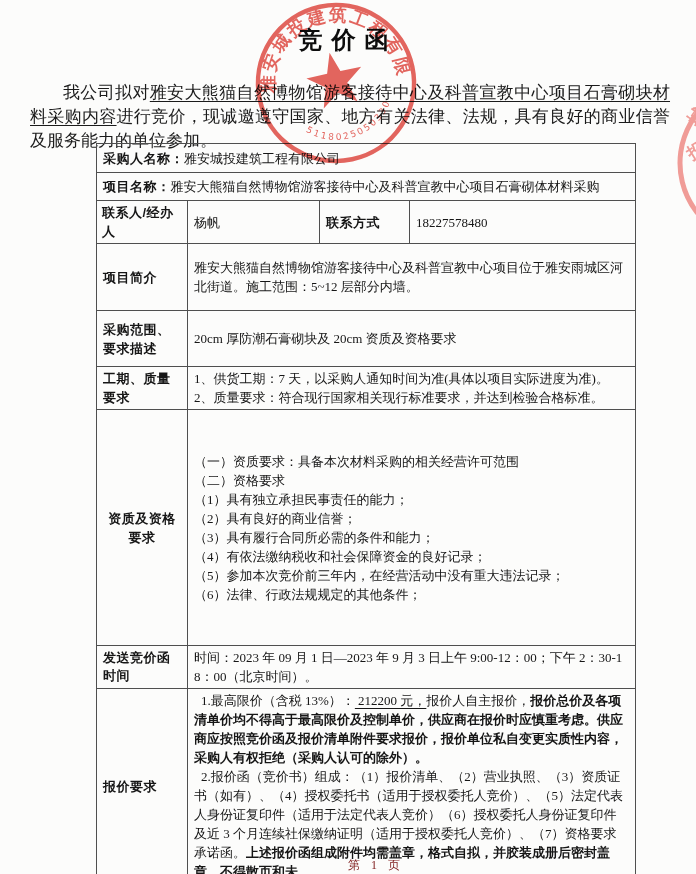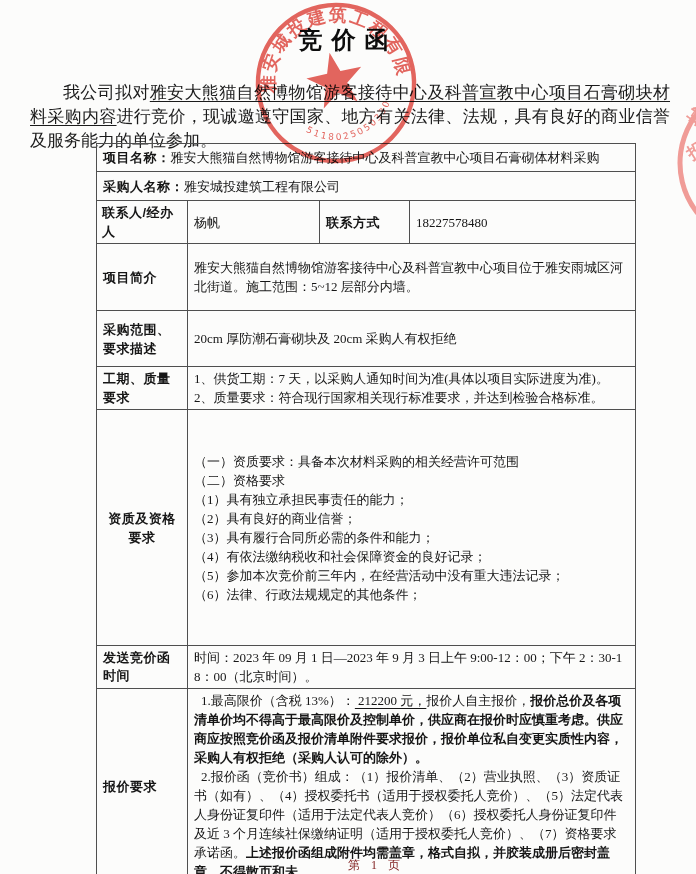--- a/index.html
+++ b/index.html
@@ -61,39 +61,39 @@
   <p class="intro"><span>我公司拟对</span><span class="u-seg">雅安大熊猫自然博物馆游客接待中心及科普宣教中心项目石膏砌块材料采购内容</span><span>进行竞价，现诚邀遵守国家、地方有关法律、法规，具有良好的商业信誉及服务能力的单位参加。</span></p>
 
   <table class="bid">
     <colgroup>
         <col style="width:91px">
         <col style="width:132px">
         <col style="width:90px">
         <col style="width:226px">
       </colgroup>
     <tbody>
-        <tr style="height:28px">
+        <tr style="height:29px">
+      <td colspan="4"><span class="lbl">采购人名称：</span><span>雅安城投建筑工程有限公司</span></td>
+    </tr>
+    <tr style="height:28px">
       <td colspan="4"><span class="lbl">项目名称：</span><span>雅安大熊猫自然博物馆游客接待中心及科普宣教中心项目石膏砌体材料采购</span></td>
-    </tr>
-    <tr style="height:29px">
-      <td colspan="4"><span class="lbl">采购人名称：</span><span>雅安城投建筑工程有限公司</span></td>
     </tr>
     <tr style="height:29px">
       <td class="lbl" style="padding-left:5px;padding-right:0;margin-top:8px;">联系人/经办人</td>
       <td>杨帆</td>
       <td class="lbl">联系方式</td>
       <td>18227578480</td>
     </tr>
     <tr style="height:67px">
       <td class="lbl lbl-cell v-top">项目简介</td>
       <td colspan="3" class="brief-cell">雅安大熊猫自然博物馆游客接待中心及科普宣教中心项目位于雅安雨城区河北街道。施工范围：5~12 层部分内墙。</td>
     </tr>
     <tr style="height:56px">
       <td class="lbl lbl-cell v-top">采购范围、要求描述</td>
-      <td colspan="3" class="scope-cell">20cm 厚防潮石膏砌块及 20cm 采购人有权拒绝</td>
+      <td colspan="3" class="scope-cell">20cm 厚防潮石膏砌块及 20cm 资质及资格要求</td>
     </tr>
     <tr style="height:42px">
       <td class="lbl lbl-cell" style="line-height:19px;">工期、质量要求</td>
       <td colspan="3" class="sched-cell">
         <div>1、供货工期：7 天，以采购人通知时间为准(具体以项目实际进度为准)。</div>
         <div>2、质量要求：符合现行国家相关现行标准要求，并达到检验合格标准。</div>
       </td>
     </tr>
     <tr style="height:236px">
       <td class="lbl lbl-cell qual-label">资质及资格要求</td>

